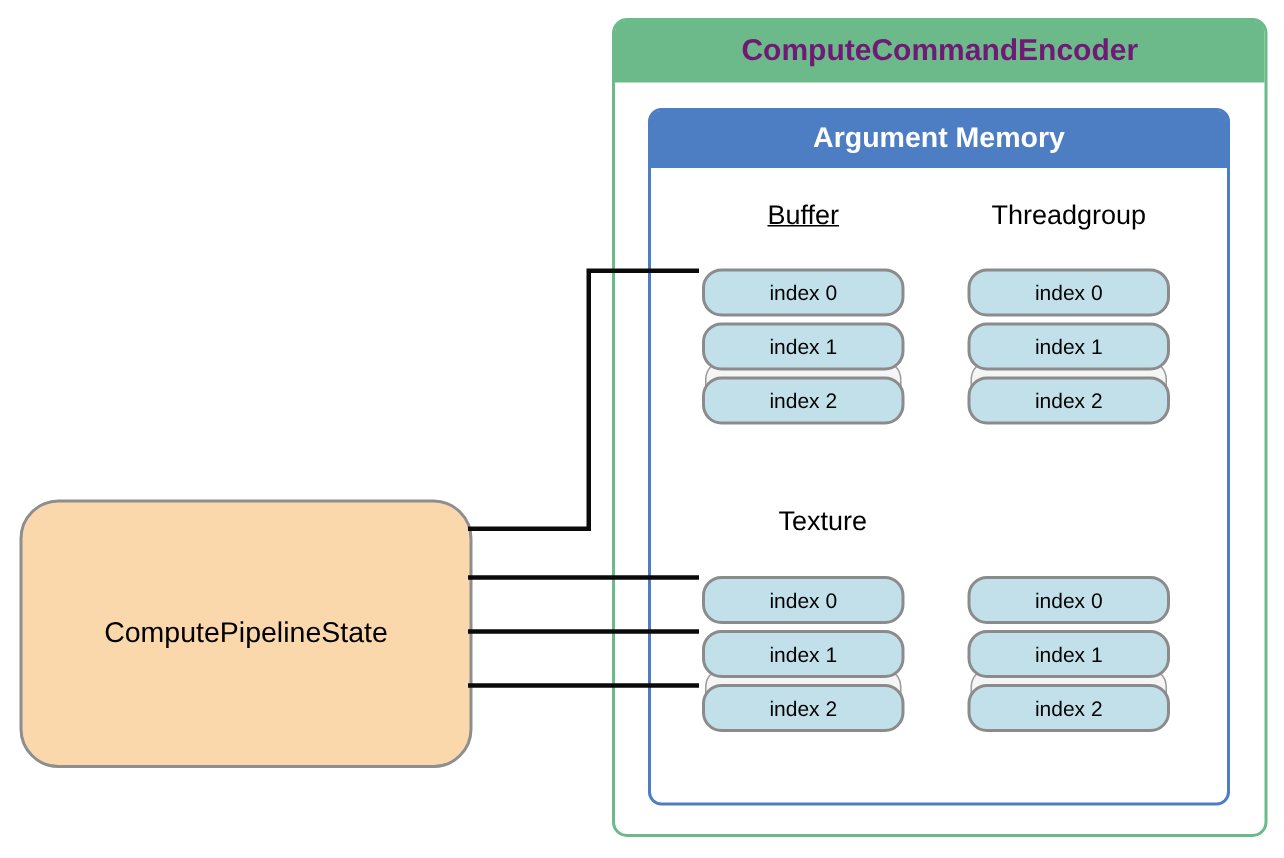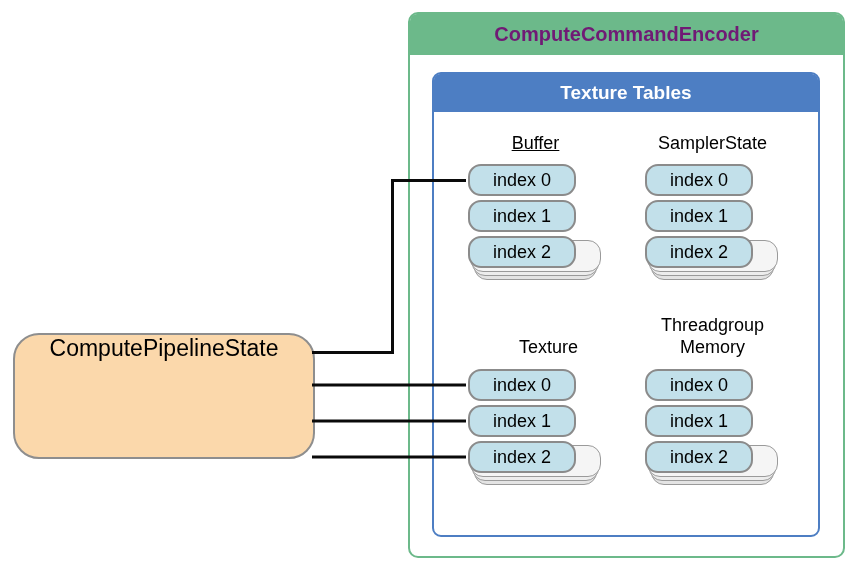--- a/index.html
+++ b/index.html
@@ -44,86 +44,85 @@
 
   
   .group-label {
     position: absolute; width: 185px; color: #000;
     font-size: 18px; line-height: 22px; text-align: center;
     display: flex; align-items: flex-end; justify-content: center;
   }
   .group-label.tall { height: 50px; }
   .group-label.short { height: 24px; }
   .slot {
-    position: absolute; width: 108px; height: 32px;
+    position: absolute; width: 135px; height: 32px;
     background: var(--lightblue); border: 2px solid var(--boxborder);
     border-radius: 13px; z-index: 5;
     display: flex; align-items: center; justify-content: center;
-    font-size: 18px; color: #000;
+    font-size: 14px; color: #000; margin-top: 15px;
   }
   .stack-layer {
     position: absolute; height: 32px; border: 1.5px solid #9a9a9a;
     border-radius: 13px;
   }
   .stack-layer.l1 { z-index: 3; background: #f5f5f5; }
   .stack-layer.l2 { z-index: 2; background: #ededed; }
   .stack-layer.l3 { z-index: 1; background: #e4e4e4; }
 
   
   .pipeline-box {
-    position: absolute; left: 13px; top: 333px; width: 302px; height: 126px;
+    position: absolute; left: 13px; top: 333px; width: 302px; height: 179px;
     background: var(--orange); border: 2.5px solid #8e8e8e; border-radius: 26px;
-    display: flex; justify-content: center;
-    font-size: 23px; color: #000; z-index: 6;
+    display: flex; align-items: center; justify-content: center;
+    font-size: 19px; color: #000; z-index: 6;
   }
 
   .connectors {
     position: absolute; left: 0; top: 0; width: 856px; height: 572px;
     z-index: 10; pointer-events: none;
   }
   .connectors path { stroke: var(--line); stroke-width: 3; fill: none; }
 </style>
 </head>
 <body>
 
 <div class="canvas">
 
   <div class="encoder-box">
     <div class="encoder-header">ComputeCommandEncoder</div>
   </div>
 
   <div class="tables-box">
-    <div class="tables-header">Texture Tables</div>
+    <div class="tables-header">Argument Memory</div>
   </div>
 
   <div class="group-label short" style="left:443px; top:130px;text-decoration:underline;">Buffer</div>
   <div class="slot" style="left:468px; top:164px;">index 0</div>
   <div class="slot" style="left:468px; top:200px;">index 1</div>
   <div class="slot" style="left:468px; top:236px;">index 2</div>
   <div class="stack-layer l1" style="left:470px; top:240px; width:131px;"></div>
   <div class="stack-layer l2" style="left:472px; top:244px; width:127px;"></div>
   <div class="stack-layer l3" style="left:474px; top:248px; width:123px;"></div>
 
-  <div class="group-label short" style="left:620px; top:130px;">SamplerState</div>
+  <div class="group-label short" style="left:620px; top:130px;">Threadgroup</div>
   <div class="slot" style="left:645px; top:164px;">index 0</div>
   <div class="slot" style="left:645px; top:200px;">index 1</div>
   <div class="slot" style="left:645px; top:236px;">index 2</div>
   <div class="stack-layer l1" style="left:647px; top:240px; width:131px;"></div>
   <div class="stack-layer l2" style="left:649px; top:244px; width:127px;"></div>
   <div class="stack-layer l3" style="left:651px; top:248px; width:123px;"></div>
 
   <div class="group-label tall" style="left:456px; top:308px;">Texture</div>
   <div class="slot" style="left:468px; top:369px;">index 0</div>
   <div class="slot" style="left:468px; top:405px;">index 1</div>
   <div class="slot" style="left:468px; top:441px;">index 2</div>
   <div class="stack-layer l1" style="left:470px; top:445px; width:131px;"></div>
   <div class="stack-layer l2" style="left:472px; top:449px; width:127px;"></div>
   <div class="stack-layer l3" style="left:474px; top:453px; width:123px;"></div>
 
-  <div class="group-label tall" style="left:620px; top:308px; padding:0 28px;">Threadgroup Memory</div>
   <div class="slot" style="left:645px; top:369px;">index 0</div>
   <div class="slot" style="left:645px; top:405px;">index 1</div>
   <div class="slot" style="left:645px; top:441px;">index 2</div>
   <div class="stack-layer l1" style="left:647px; top:445px; width:131px;"></div>
   <div class="stack-layer l2" style="left:649px; top:449px; width:127px;"></div>
   <div class="stack-layer l3" style="left:651px; top:453px; width:123px;"></div>
 
   <div class="pipeline-box">
     <span>ComputePipelineState</span>
   </div>

